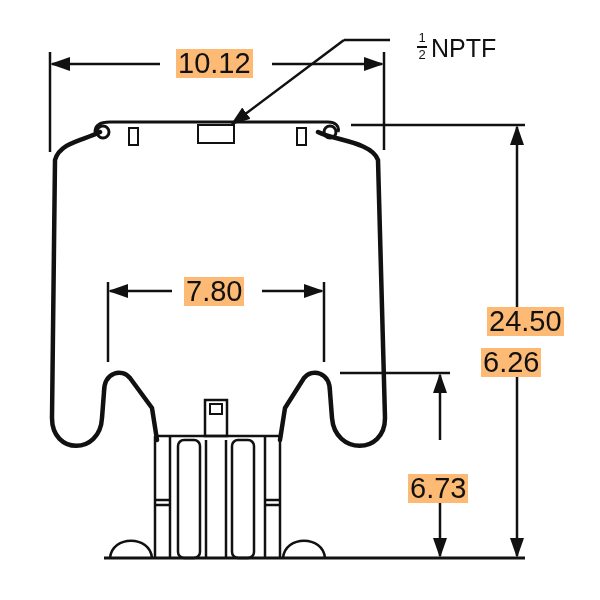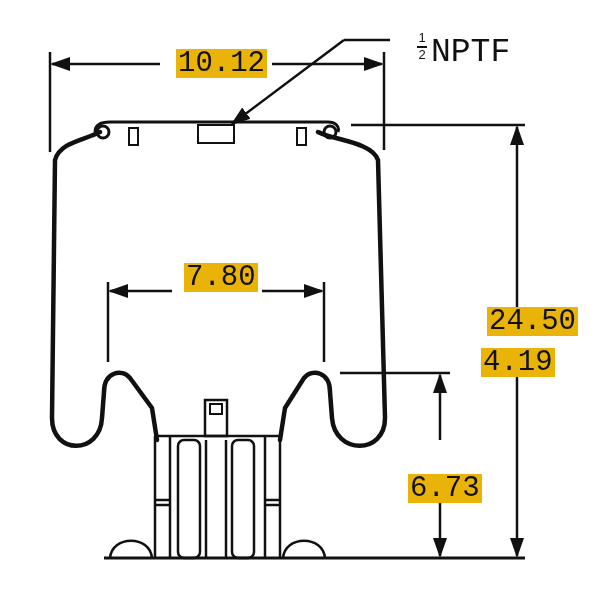--- a/index.html
+++ b/index.html
@@ -1,22 +1,22 @@
 <!DOCTYPE html>
 <html><head>
 <meta charset="utf-8">
 <style>
   html, body { margin: 0; padding: 0; background: #ffffff; }
   body { width: 600px; height: 600px; overflow: hidden; position: relative; font-family: "Liberation Sans", sans-serif; }
   svg { position: absolute; left: 0; top: 0; }
-  .lbl { position: absolute; color: #111; font-family: Liberation Mono, monospace; font-size: 29px; line-height: 1; background: #eab308; padding: 0 2px; }
+  .lbl { position: absolute; color: #111; font-family: Liberation Sans, sans-serif; font-size: 29px; line-height: 1; background: #fdba74; padding: 0 2px; }
   .frac { position: absolute; font-family: "Liberation Sans", sans-serif; color: #111; }
   .frac .num, .frac .den { position: absolute; font-size: 13px; left: 0; width: 12px; text-align: center; }
   .frac .bar { position: absolute; left: 1px; top: 16px; width: 10px; height: 1.5px; background: #111; }
-  .frac .txt { position: absolute; left: 15px; top: 4px; font-size: 33px; font-family: Liberation Mono, monospace; }
+  .frac .txt { position: absolute; left: 15px; top: 4px; font-size: 25px; }
 </style>
 </head>
 <body>
 
 <svg width="600" height="600" viewBox="0 0 600 600">
   <defs>
     <marker id="arr" viewBox="0 0 10 10" refX="9" refY="5" markerWidth="8" markerHeight="8" orient="auto-start-reverse">
       <path d="M0,1.5 L10,5 L0,8.5 z" fill="#111"></path>
     </marker>
   </defs>
@@ -73,23 +73,23 @@
     <line x1="172" y1="291" x2="110" y2="291" marker-end="url(#arr)"></line>
     <line x1="262" y1="291" x2="322" y2="291" marker-end="url(#arr)"></line>
     <line x1="517" y1="310" x2="517" y2="127" marker-end="url(#arr)"></line>
     <line x1="517" y1="368" x2="517" y2="556" marker-end="url(#arr)"></line>
     <line x1="440" y1="440" x2="440" y2="375" marker-end="url(#arr)"></line>
     <line x1="440" y1="495" x2="440" y2="556" marker-end="url(#arr)"></line>
   </g>
 </svg>
 
 <div class="lbl" style="left:176px;top:49px;">10.12</div>
-<div class="lbl" style="left:184px;top:263px;">7.80</div>
+<div class="lbl" style="left:184px;top:277px;">7.80</div>
 <div class="lbl" style="left:471px;top:307px;margin-left:16px;">24.50</div>
-<div class="lbl" style="left:481px;top:348px;">4.19</div>
+<div class="lbl" style="left:481px;top:348px;">6.26</div>
 <div class="lbl" style="left:408px;top:452px;margin-top:22px;">6.73</div>
 
 <div class="frac" style="left:416px;top:30px;">
   <span class="num" style="top:0;">1</span>
   <span class="bar"></span>
   <span class="den" style="top:17px;">2</span>
   <span class="txt">NPTF</span>
 </div>
 
 </body></html>

